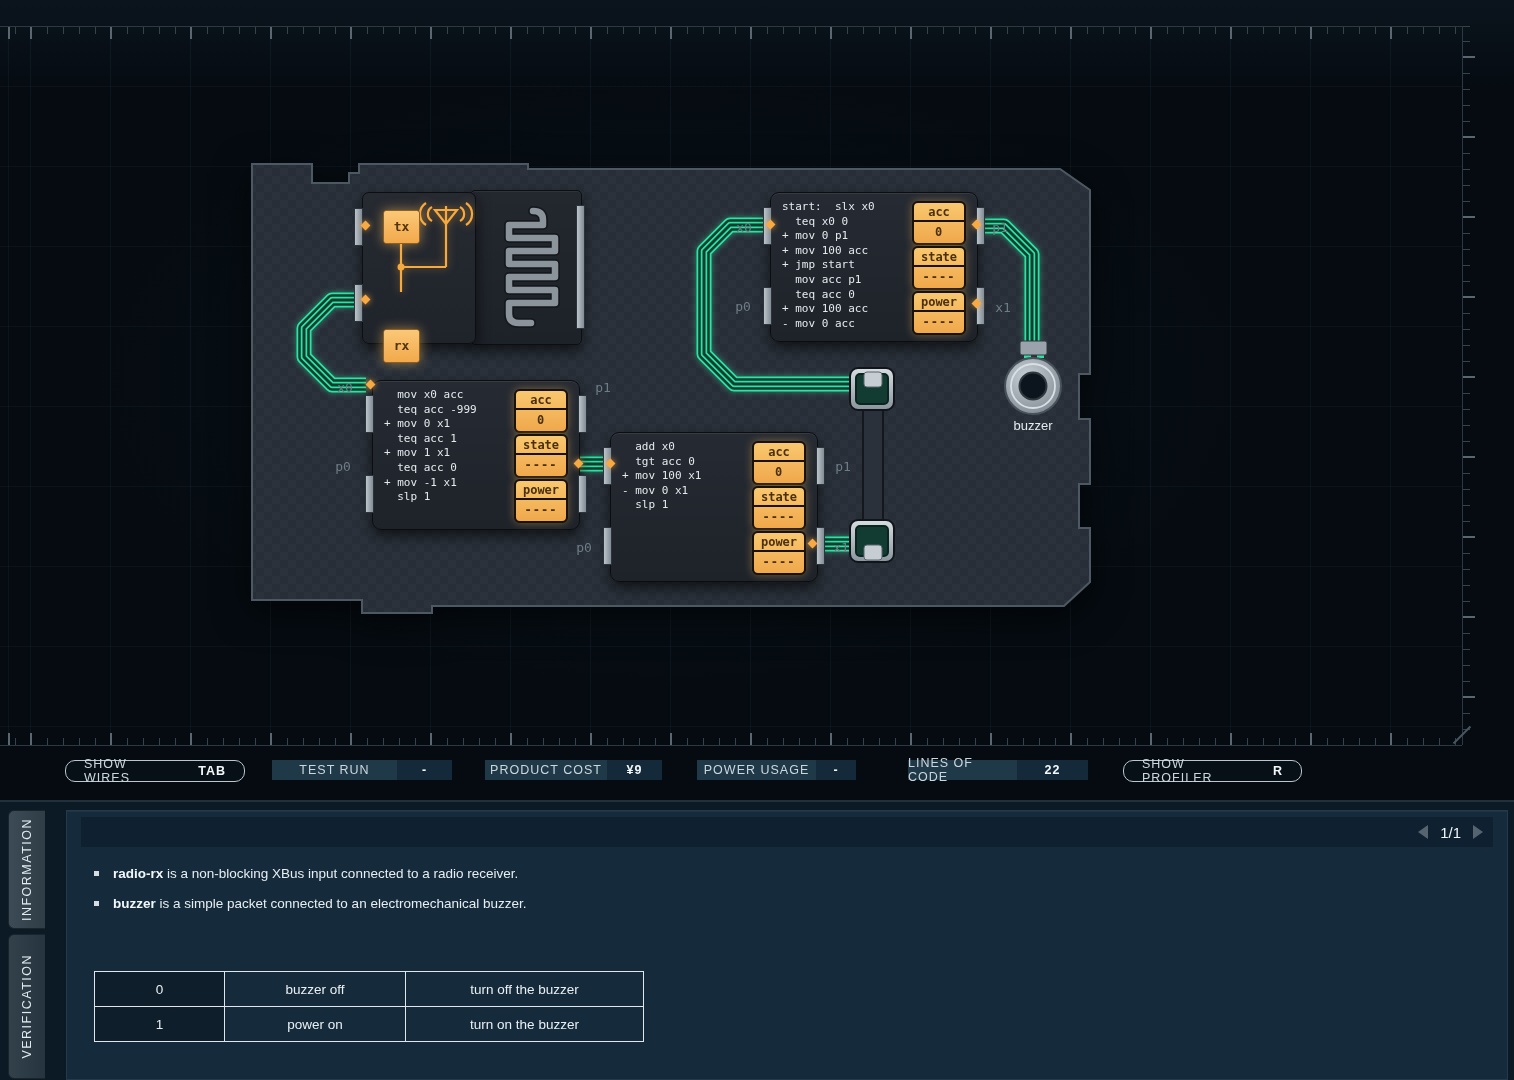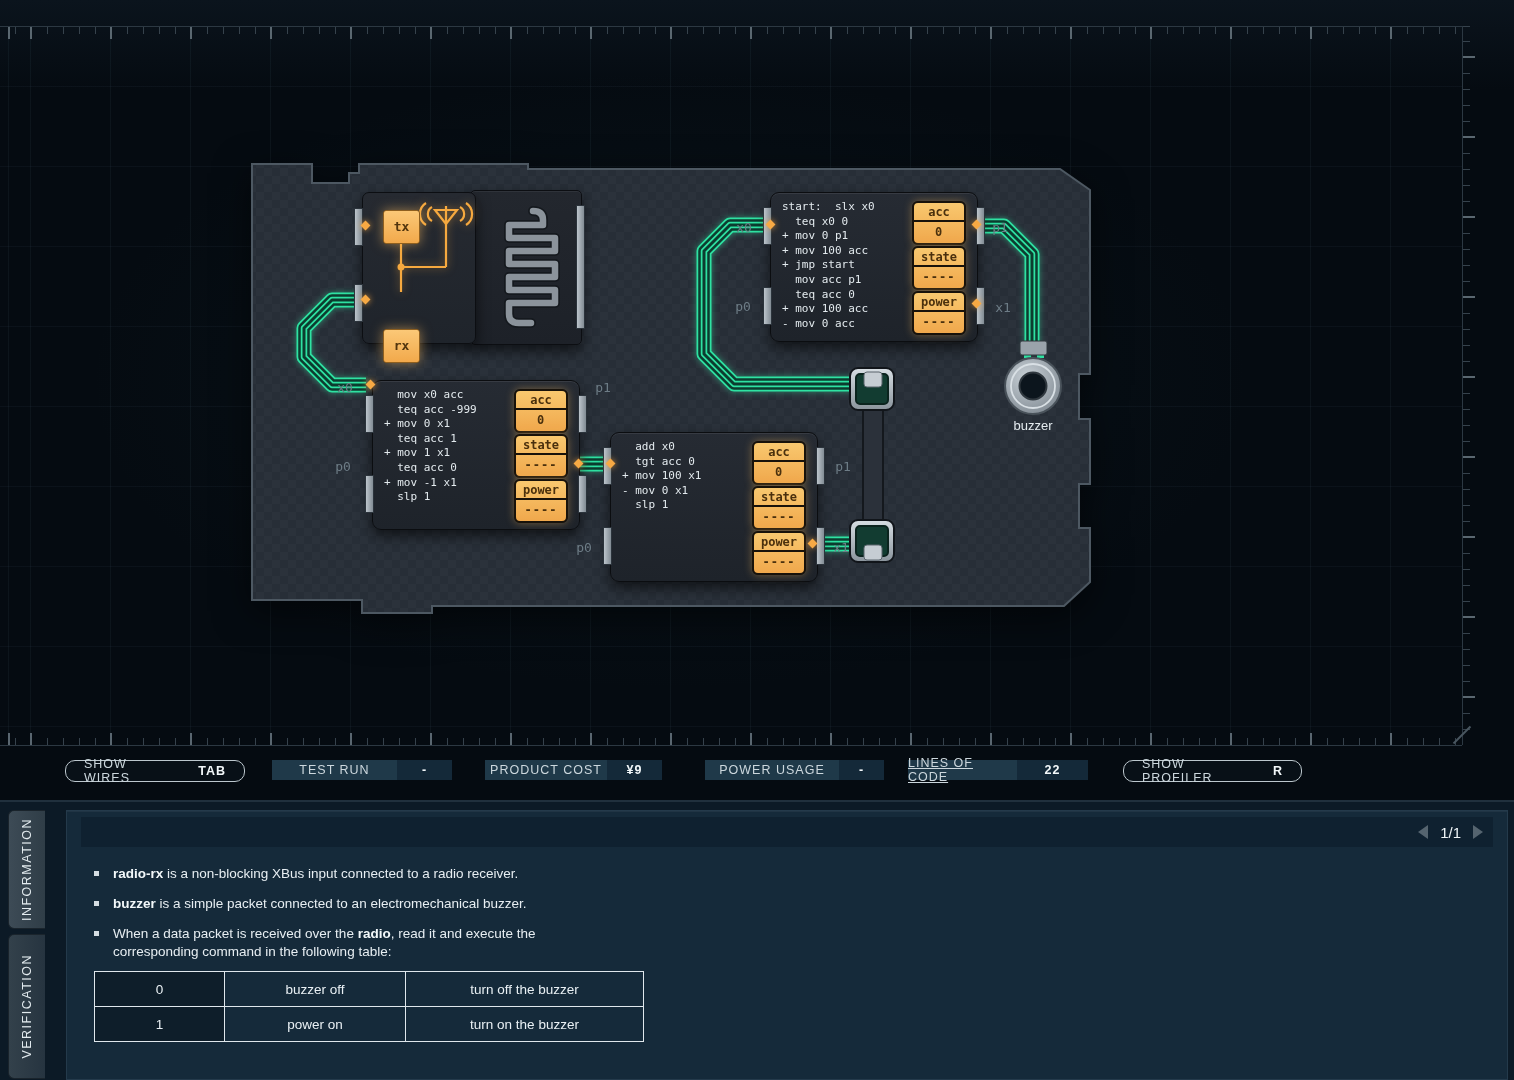--- a/index.html
+++ b/index.html
@@ -342,26 +342,26 @@
     <span class="key">TAB</span>
   </div>
   <div class="tb" style="left:272px;width:180px;">
     <div class="cellL" style="width:125px;">TEST RUN</div>
     <div class="cellR" style="width:55px;">-</div>
   </div>
   <div class="tb" style="left:485px;width:177px;">
     <div class="cellL" style="width:122px;">PRODUCT COST</div>
     <div class="cellR" style="width:55px;">¥9</div>
   </div>
-  <div class="tb" style="left:697px;width:179px;margin-left:8px;">
+  <div class="tb" style="left:697px;width:159px;">
     <div class="cellL" style="width:134px;">POWER USAGE</div>
     <div class="cellR" style="width:45px;">-</div>
   </div>
   <div class="tb" style="left:908px;width:180px;">
-    <div class="cellL" style="width:109px;text-decoration:underline;">LINES OF CODE</div>
+    <div class="cellL" style="width:109px;">LINES OF CODE</div>
     <div class="cellR" style="width:71px;">22</div>
   </div>
   <div class="tb btn" style="left:1123px;width:141px;">
     <span>SHOW PROFILER</span>
     <span class="key">R</span>
   </div>
 </div>
 
 <div class="panel">
   <div class="card">
@@ -372,24 +372,20 @@
         <div class="pg-r"></div>
       </div>
     </div>
     <div class="bullet-row" style="top:54px;">
       <div class="sq"></div>
       <div class="btext"><span></span><b>radio-rx</b><span> is a non-blocking XBus input connected to a radio receiver.</span></div>
     </div>
     <div class="bullet-row" style="top:84px;">
       <div class="sq"></div>
       <div class="btext"><span></span><b>buzzer</b><span> is a simple packet connected to an electromechanical buzzer.</span></div>
-    </div>
-    <div class="bullet-row" style="top:114px;">
-      <div class="sq"></div>
-      <div class="btext"><span>When a data packet is received over the </span><b>radio</b><span>, read it and execute the corresponding command in the following table:</span></div>
     </div>
     <table class="cmds">
       <tbody>
           <tr>
         <td class="c0">0</td>
         <td class="c1">buzzer off</td>
         <td class="c2">turn off the buzzer</td>
       </tr>
       <tr>
         <td class="c0">1</td>

